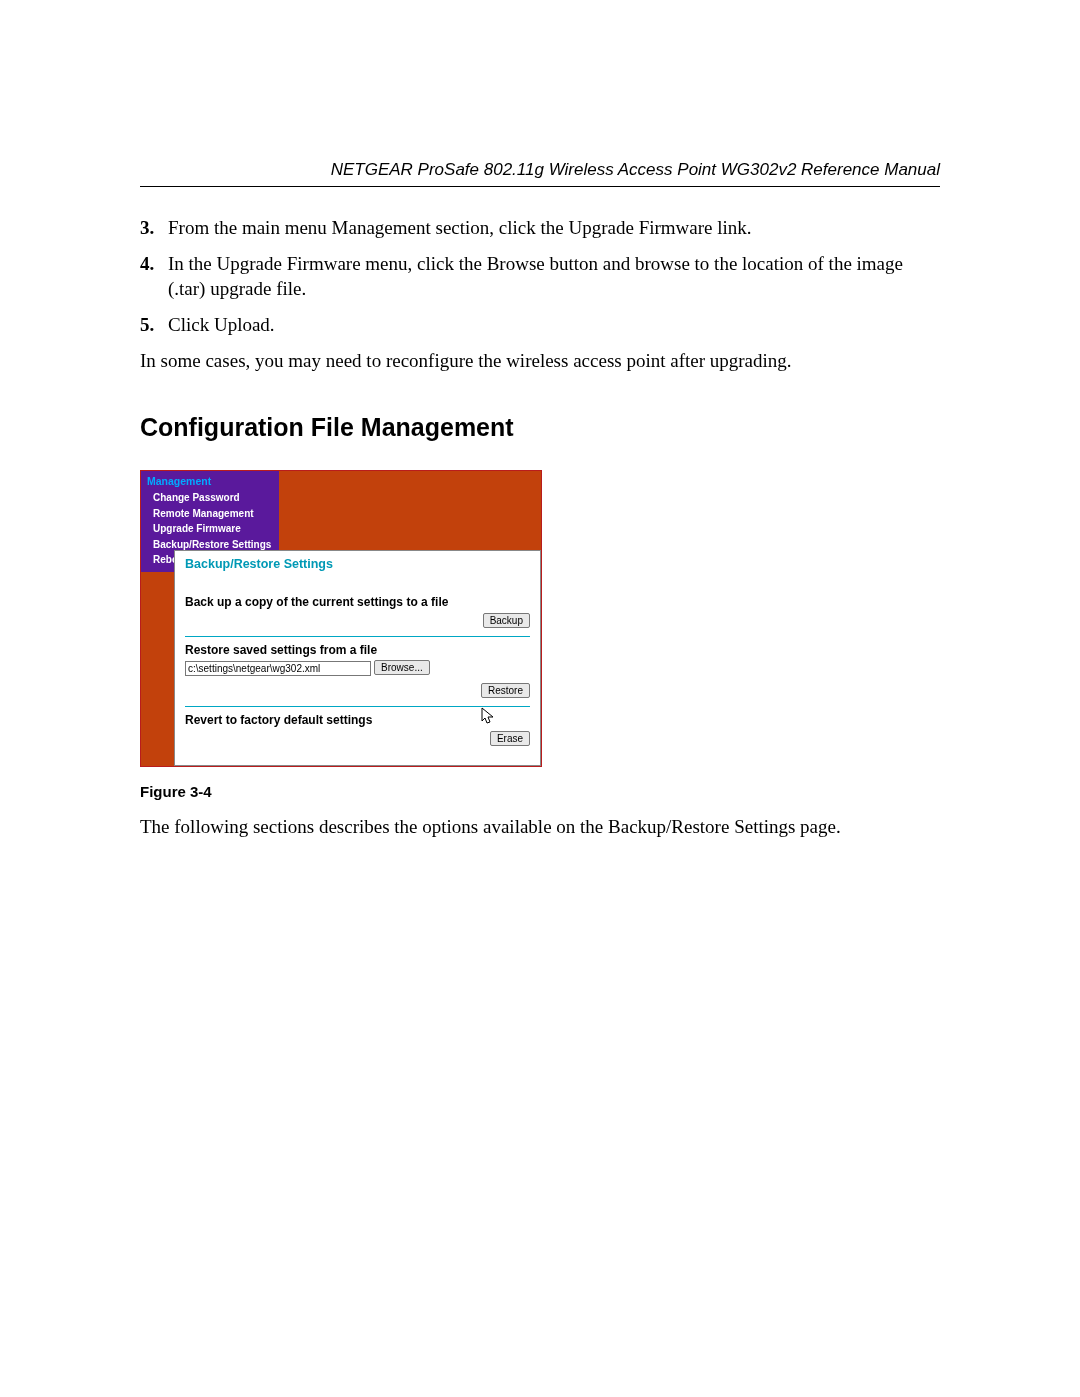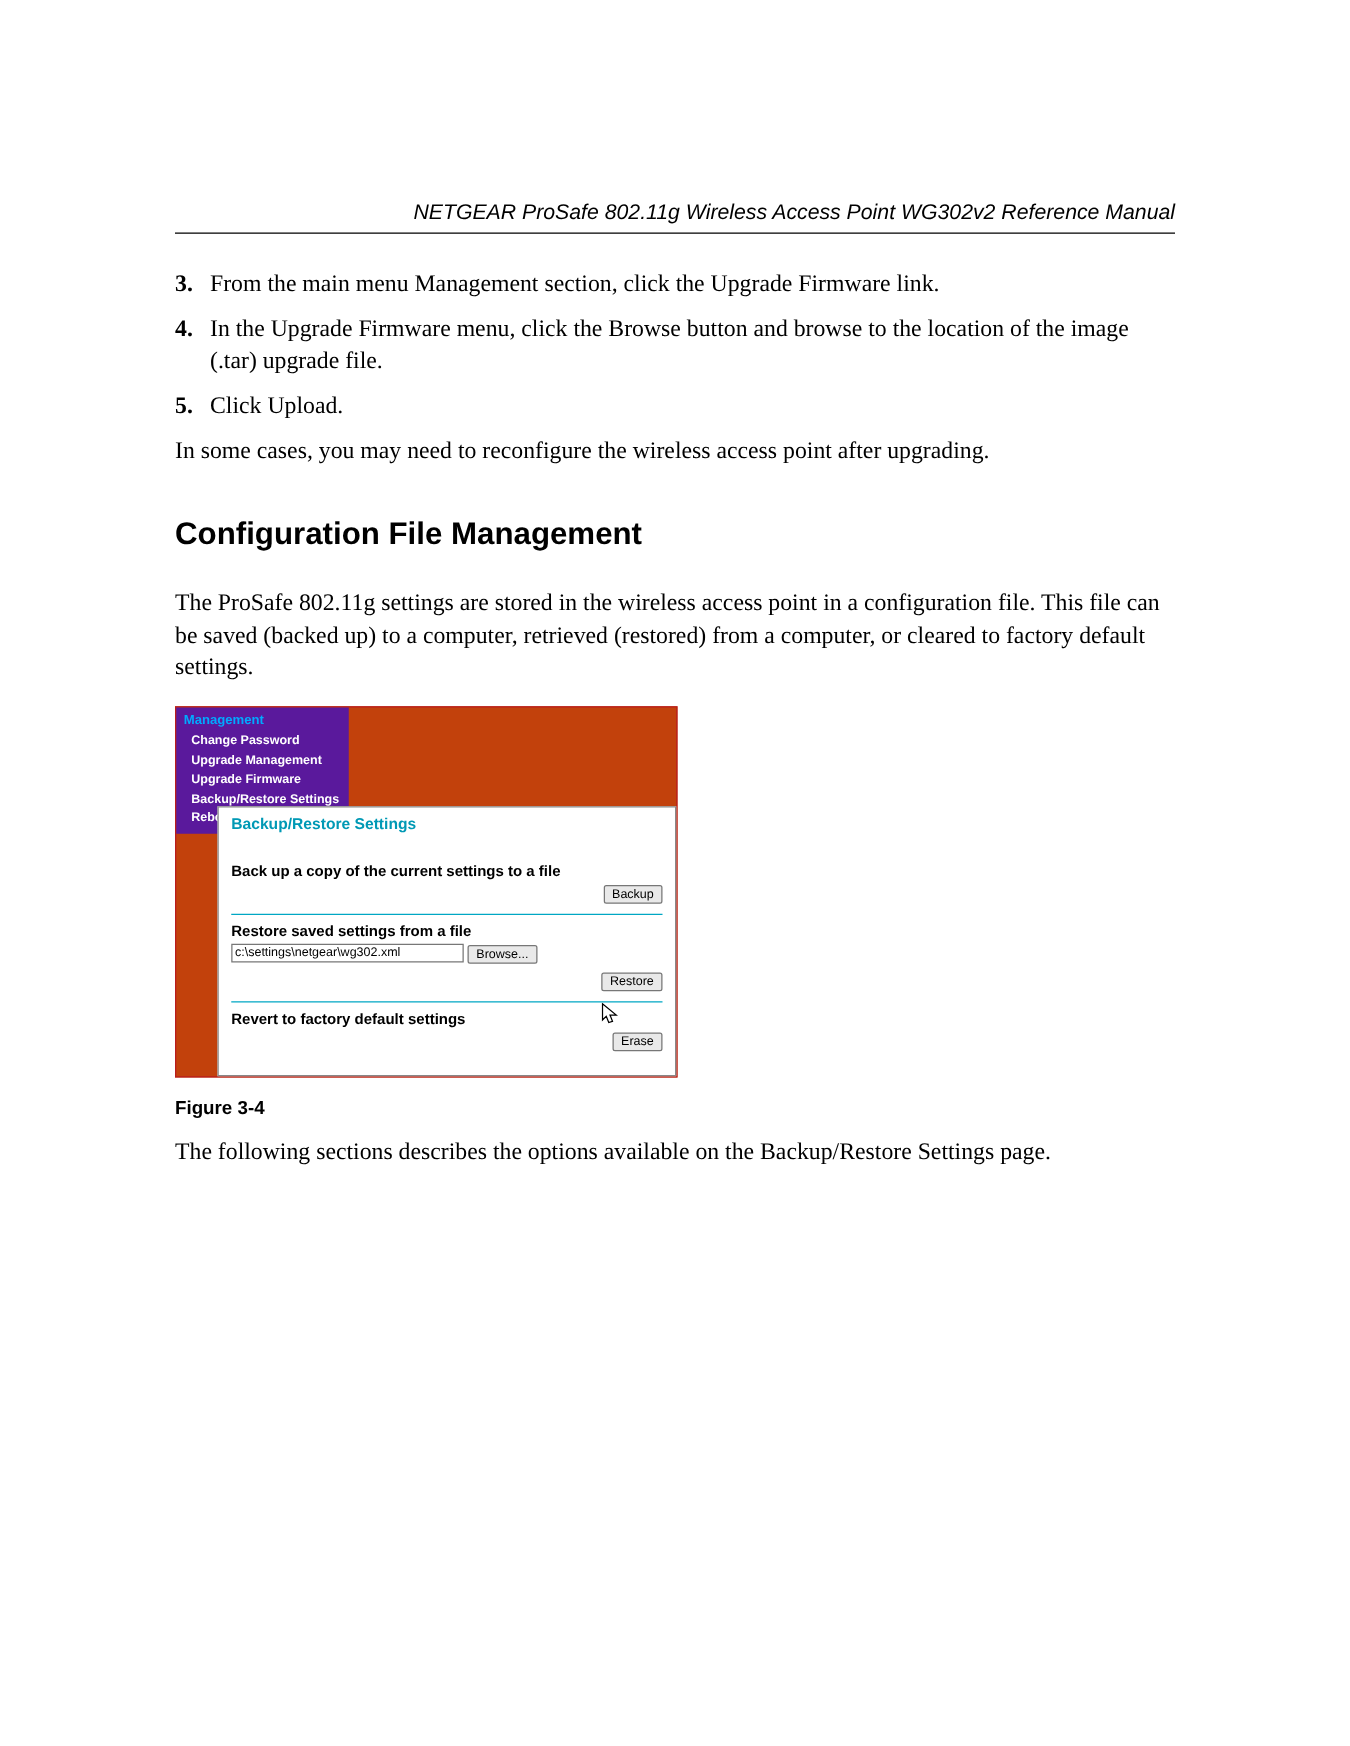--- a/index.html
+++ b/index.html
@@ -198,30 +198,29 @@
       <span class="body">
         <span>Click Upload.</span>
       </span>
     </li>
   </ol>
 
   <p class="para">In some cases, you may need to reconfigure the wireless access point after upgrading.</p>
 
   <h2 class="section-heading">Configuration File Management</h2>
 
-  <p class="para">The ProSafe 802.11g  settings are stored in the wireless access point in a configuration file. This file can be saved (backed up) to a computer, retrieved (restored) from a computer, or cleared to factory default settings.</p>
 
 
   <div class="figure-block">
     <div class="ui-screenshot">
 
       <div class="mgmt-panel">
         <div class="mgmt-head">Management</div>
         <div class="mgmt-item">Change Password</div>
-        <div class="mgmt-item">Upgrade Management</div>
+        <div class="mgmt-item">Remote Management</div>
         <div class="mgmt-item">Upgrade Firmware</div>
         <div class="mgmt-item">Backup/Restore Settings</div>
         <div class="mgmt-item">Rebo</div>
       </div>
 
       <div class="settings-panel">
         <div class="settings-title">Backup/Restore Settings</div>
 
         <div class="settings-group-label">Back up a copy of the current settings to a file</div>
         <div class="btn-row">

